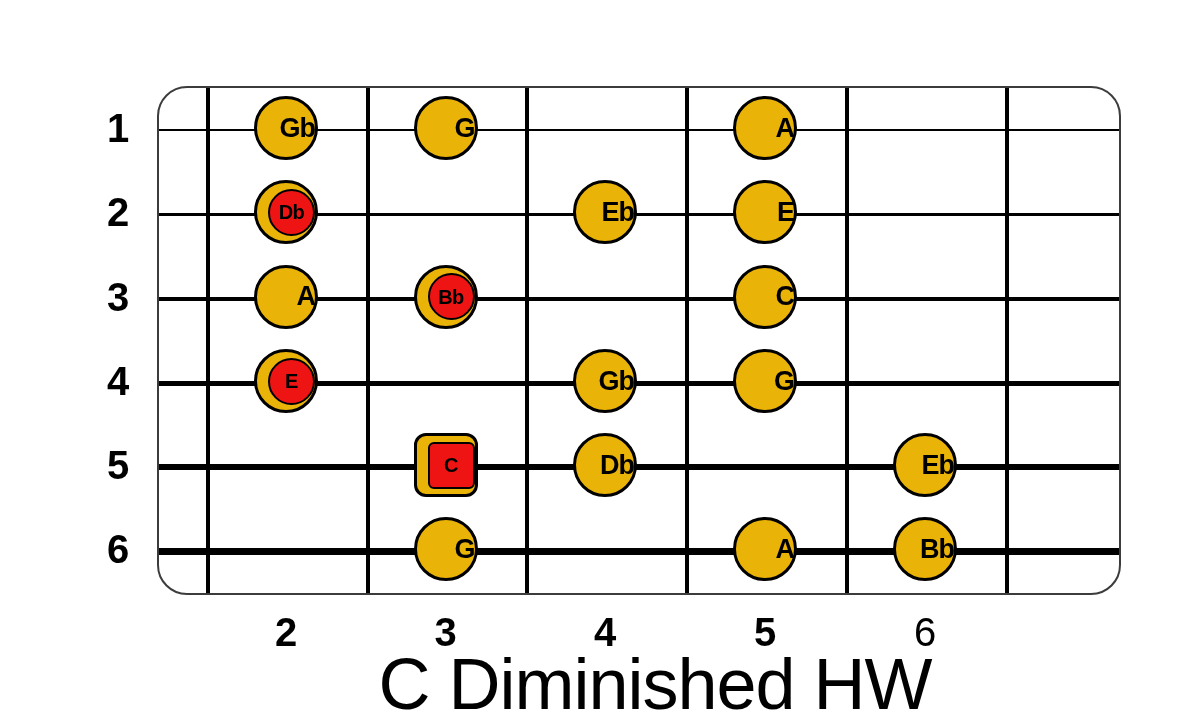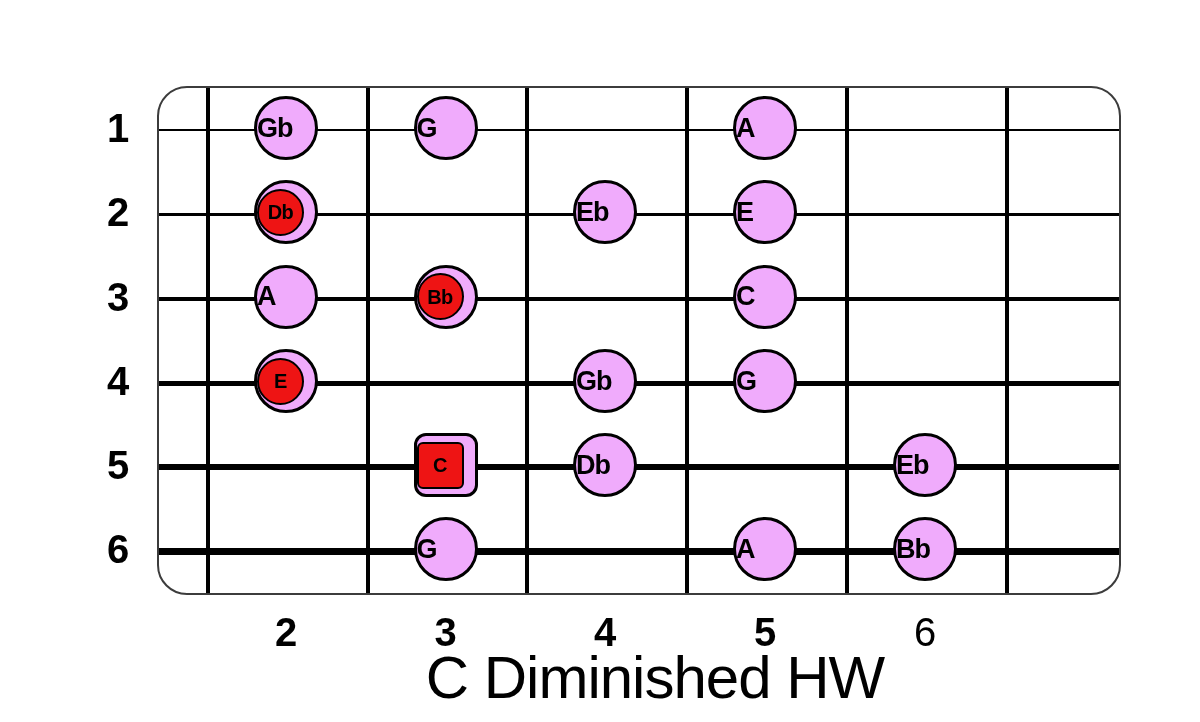--- a/index.html
+++ b/index.html
@@ -61,27 +61,27 @@
     color: #000000;
     transform: translateX(-50%);
     line-height: 1;
   }
   .fret-label.regular { font-weight: 400; }
   
   .marker {
     position: absolute;
     width: 64px;
     height: 64px;
-    background: #f0abfc;
+    background: #eab308;
     border: 3px solid #000000;
     border-radius: 50%;
     box-sizing: border-box;
     display: flex;
     align-items: center;
-    justify-content: flex-start;
+    justify-content: flex-end;
     transform: translate(-50%, -50%);
     z-index: 5;
   }
   .marker .note-text {
     font-size: 27px;
     font-weight: 700;
     color: #000000;
     line-height: 1;
     letter-spacing: -1px;
   }
@@ -100,21 +100,21 @@
   .marker .inner .note-text {
     font-size: 20px;
     letter-spacing: -0.5px;
   }
   #title {
     position: absolute;
     left: 155px;
     top: 648px;
     width: 1000px;
     text-align: center;
-    font-size: 60px;
+    font-size: 72px;
     font-weight: 400;
     color: #000000;
     line-height: 1;
     letter-spacing: -1px;
   }
 </style>
 </head>
 <body>
 
 <div id="canvas">

